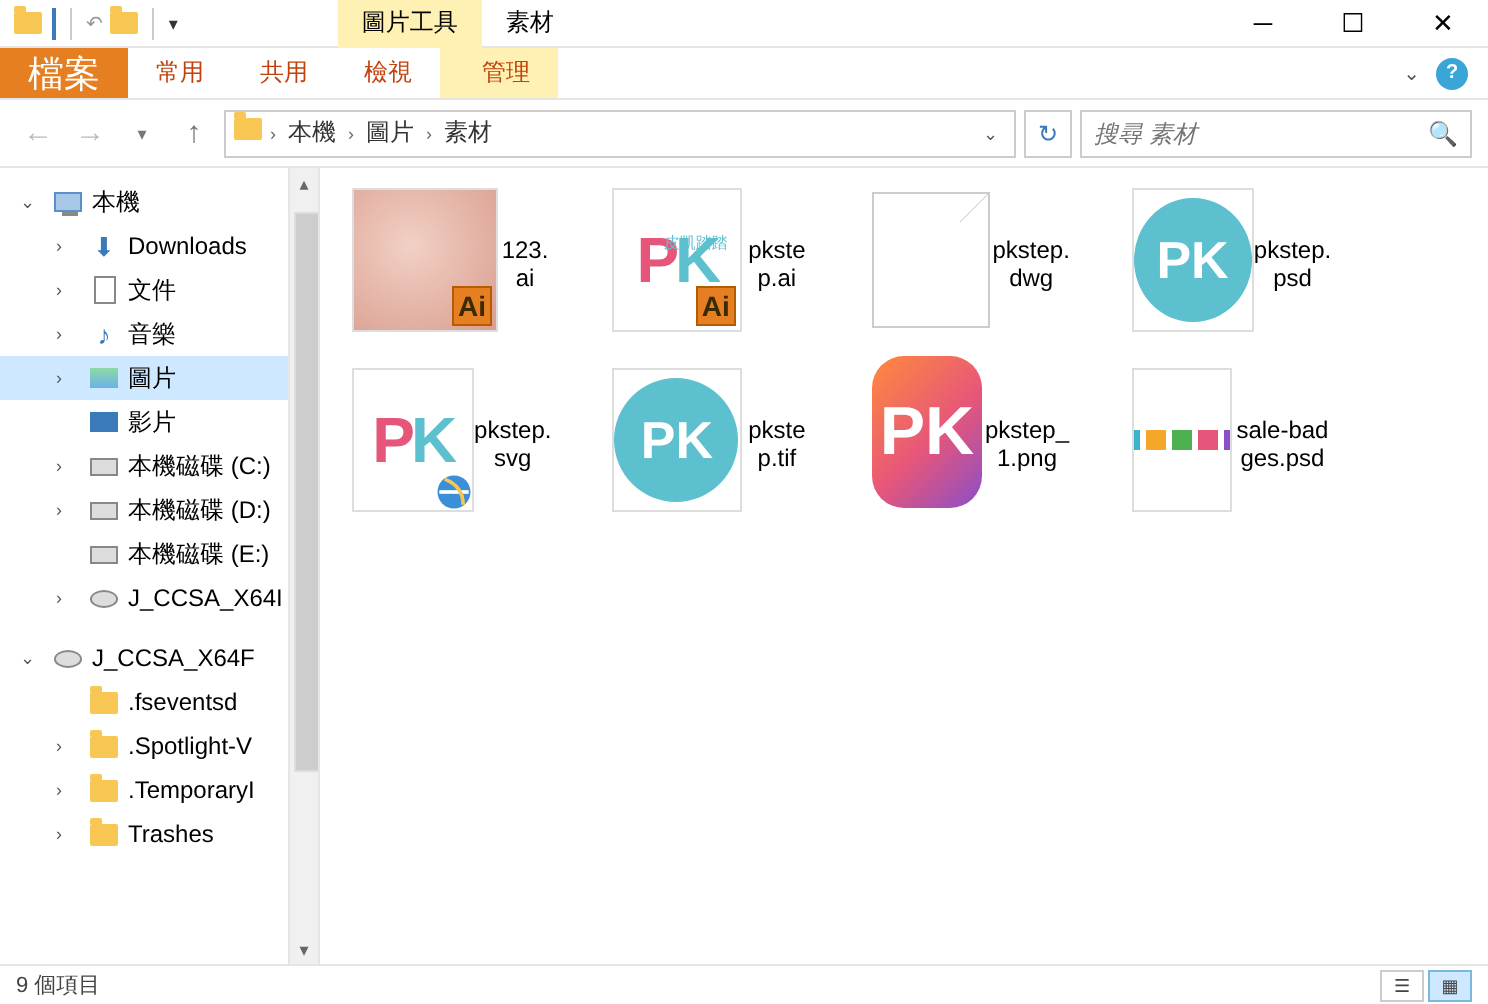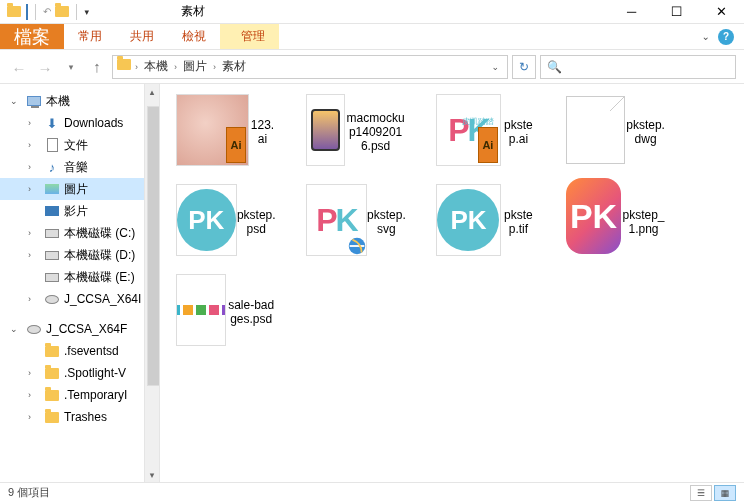--- a/index.html
+++ b/index.html
@@ -51,21 +51,21 @@
 .tree-spacer { height: 8px; }
 .sidebar .scrollbar { position: absolute; right: 0; top: 0; bottom: 0; width: 15px; background: #f0f0f0; border-left: 1px solid #e5e5e5; }
 .sidebar .scrollbar .thumb { position: absolute; left: 2px; right: 2px; top: 22px; height: 280px; background: #cdcdcd; }
 .sidebar .scrollbar .arr { position: absolute; left: 0; right: 0; height: 15px; display:flex; align-items:center; justify-content:center; font-size:9px; color:#666; }
 
 
 .content { flex: 1; padding: 10px 4px 4px 16px; overflow: hidden; }
 .files { display: flex; flex-wrap: wrap; gap: 14px 30px; align-content: flex-start; }
 .file { width: 100px; display: flex; flex-direction: row; align-items: center; }
 .thumb { width: 88px; height: 72px; border: 1px solid #ddd; position: relative; display: flex; align-items: center; justify-content: center; background: #fff; overflow: hidden; }
-.thumb .badge { position: absolute; right: 2px; bottom: 2px; width: 20px; height: 36px; background: #e67e22; color: #3a2a00; display: flex; align-items: center; justify-content: center; font-size: 11px; font-weight: bold; border: 1px solid #b35c00; margin-left: 28px; }
+.thumb .badge { position: absolute; right: 2px; bottom: 2px; width: 20px; height: 20px; background: #e67e22; color: #3a2a00; display: flex; align-items: center; justify-content: center; font-size: 14px; font-weight: bold; border: 1px solid #b35c00; margin-left: 28px; }
 .thumb .explorer-badge { position: absolute; right: -2px; bottom: -2px; width: 22px; height: 22px; }
 .fname { text-align: center; font-size: 12px; margin-top: 4px; line-height: 14px; word-break: break-all; max-width: 100px; }
 
 
 .pink-body { width: 100%; height: 100%; background: radial-gradient(circle at 40% 40%, #f2d0c5, #d99e8f); }
 .mac-mock { width: 80%; height: 60%; background: linear-gradient(180deg, #f6c46a, #7e5aa3); border: 2px solid #333; border-radius: 4px; }
 .pk-logo { font-size: 32px; font-weight: 900; font-family: Arial, sans-serif; letter-spacing: -2px; }
 .pk-pink { color: #e6567a; }
 .pk-pink .k { color: #5cc0cf; }
 .pk-circle { width: 62px; height: 62px; border-radius: 50%; background: #5cc0cf; color: #fff; display: flex; align-items: center; justify-content: center; font-size: 26px; font-weight: 900; font-family: Arial; }
@@ -109,20 +109,21 @@
     <span><span class="ico-save"></span></span>
     <span class="sep"></span>
     <span style="font-size:10px;color:#999">↶</span>
     <span>
         <span class="ico-folder"></span>
       </span>
     <span class="sep"></span>
     <span class="chev">▾</span>
   </div>
   <div class="title-tabs">
+    <div class="tab highlight">圖片工具</div>
     <div class="tab">素材</div>
   </div>
   <div class="winbtns">
     <div class="btn">─</div>
     <div class="btn">☐</div>
     <div class="btn">✕</div>
   </div>
 </div>
 
 <div class="ribbon">
@@ -149,20 +150,21 @@
     <span class="csep">›</span>
     <span class="crumb">本機</span>
     <span class="csep">›</span>
     <span class="crumb">圖片</span>
     <span class="csep">›</span>
     <span class="crumb">素材</span>
     <span class="addr-chev">⌄</span>
   </div>
   <div class="refresh-btn">↻</div>
   <div class="search-box">
+    <input placeholder="搜尋 素材" style="">
     <span class="sicon">🔍</span>
   </div>
 </div>
 
 <div class="main">
   <div class="sidebar">
     <div class="tree-item">
         <span class="exp">⌄</span>
         <span class="ico">
           <span class="ico-pc"></span>
@@ -272,26 +274,20 @@
   </div>
 
   <div class="content">
     <div class="files">
       <div class="file">
         <div class="thumb">
             <div class="pink-body"></div>
             <div class="badge">Ai</div>
           </div>
         <div class="fname">123.ai</div>
-      </div>
-      <div class="file">
-        <div class="thumb">
-            <div class="mac-mock"></div>
-          </div>
-        <div class="fname">macmockup14092016.psd</div>
       </div>
       <div class="file">
         <div class="thumb">
             <span class="pk-logo pk-pink"><span>P</span><span class="k">K</span></span>
             <span style="position:absolute;top:30%;right:6px;font-size:8px;color:#5cc0cf">皮凱踏踏</span>
             <div class="badge">Ai</div>
           </div>
         <div class="fname">pkstep.ai</div>
       </div>
       <div class="file">

